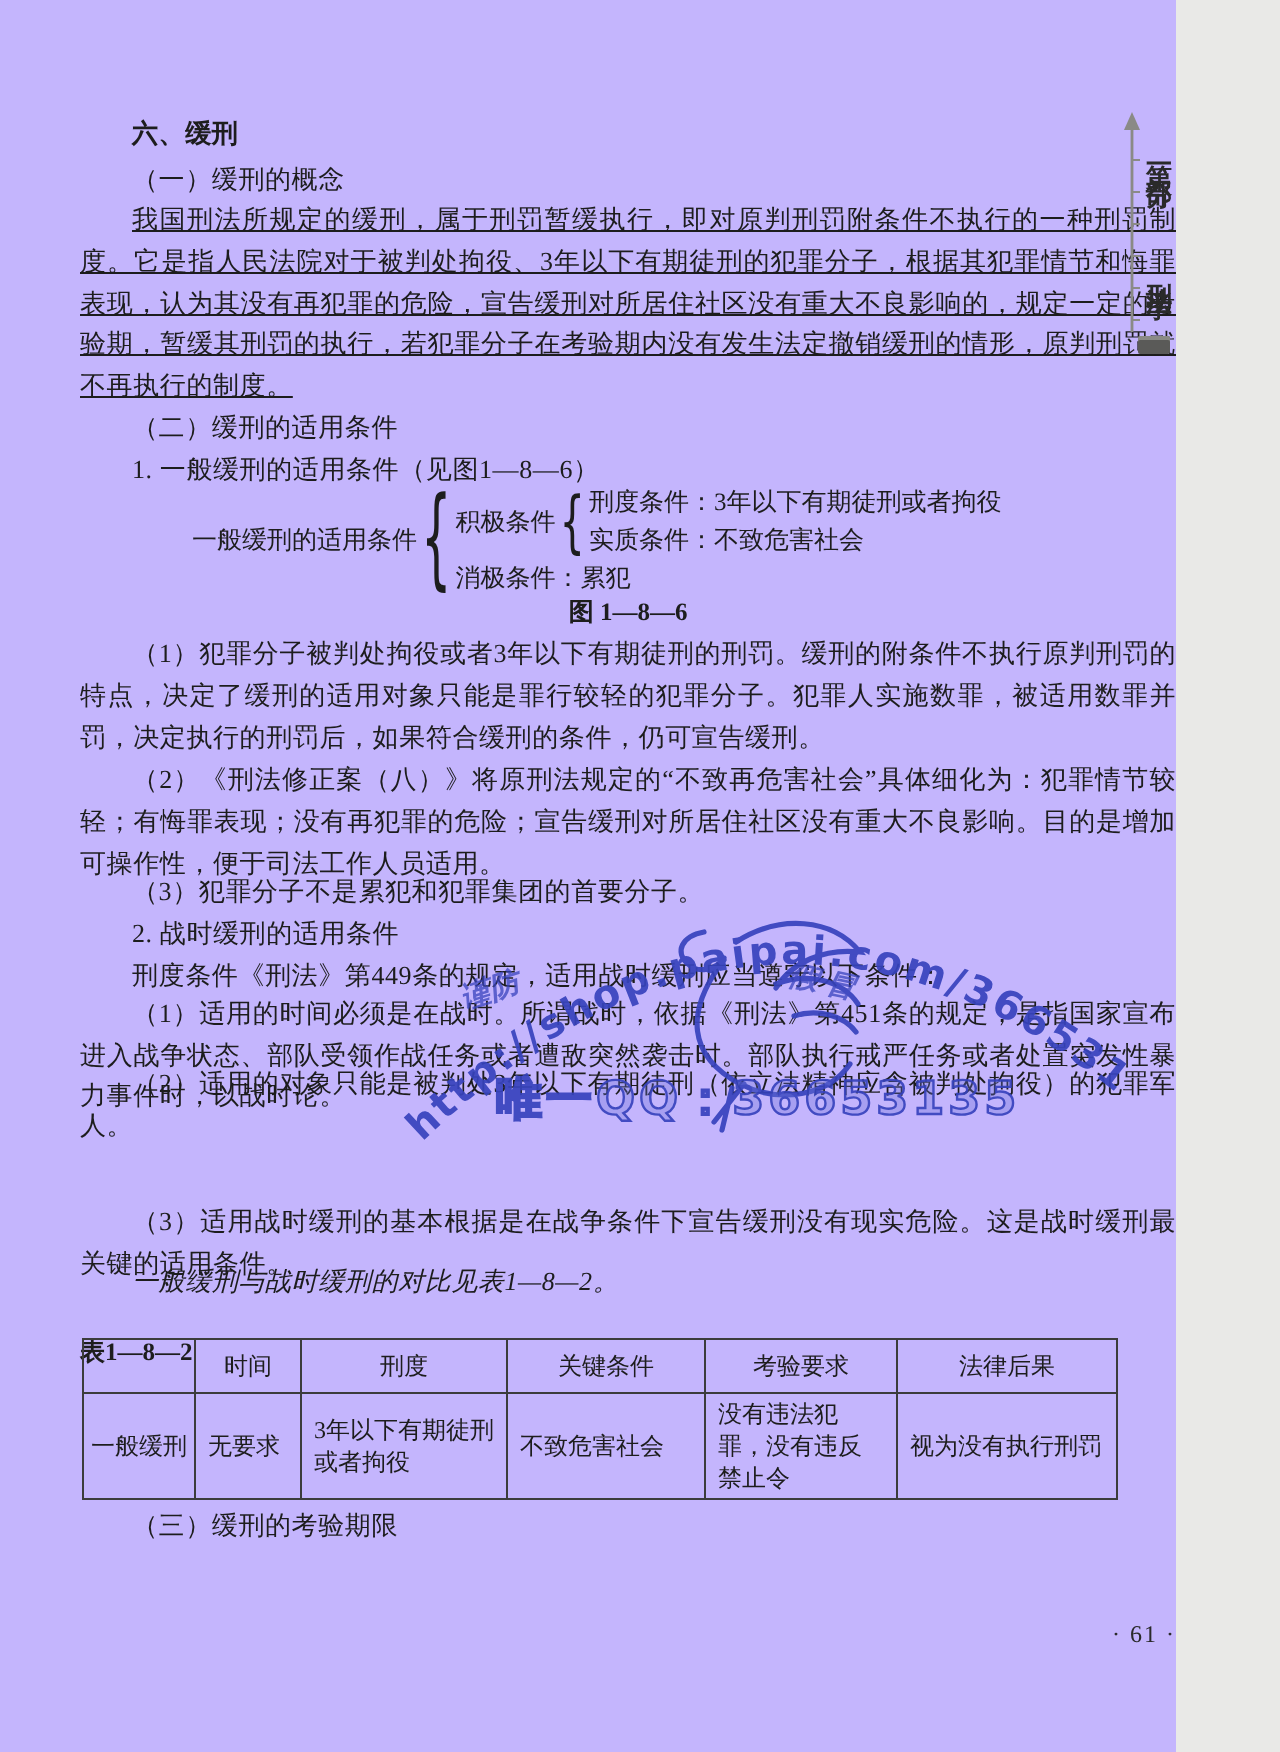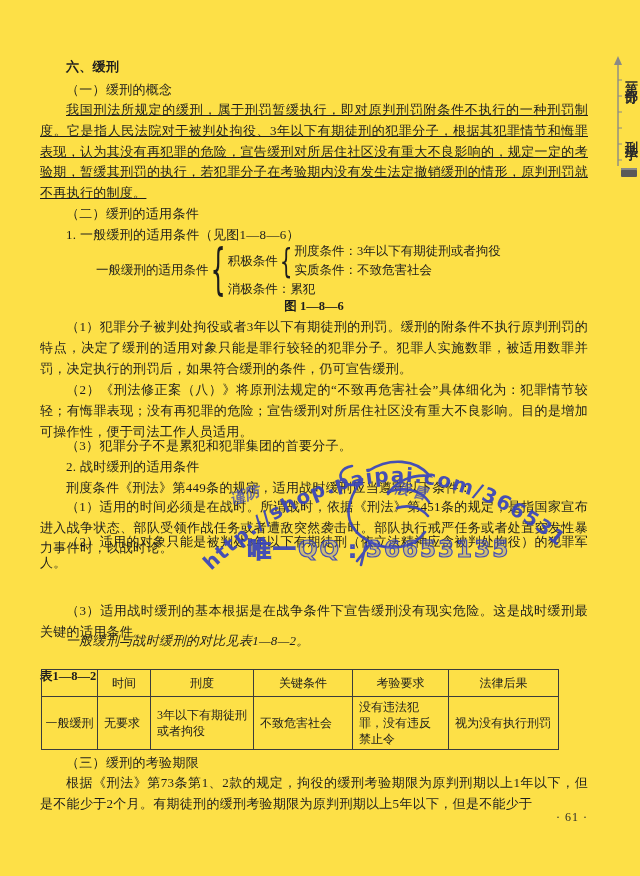--- a/index.html
+++ b/index.html
@@ -1,17 +1,17 @@
 <!DOCTYPE html>
 <html lang="zh"><head>
 <meta charset="utf-8">
 <style>
   html,body{margin:0;padding:0;}
   body{width:640px;height:876px;background:#e9e9e7;}
-  .page{position:relative;width:640px;height:876px;background:#fde047;overflow:hidden;
+  .page{position:relative;width:588px;height:876px;background:#c4b5fd;overflow:hidden;
         font-family:"Liberation Serif","DejaVu Serif",serif;color:#1d1d1d;}
   .blk{position:absolute;left:40px;width:548px;font-size:13px;line-height:21px;
        text-align:justify;letter-spacing:0.3px;}
   .indent{text-indent:2em;}
   .bold{font-weight:bold;}
   
   .figure{position:absolute;left:96px;top:242px;width:460px;font-size:12.5px;line-height:19px;}
   .fig-row{display:flex;align-items:center;}
   .fig-col{display:flex;flex-direction:column;justify-content:center;}
   .brace{font-family:"DejaVu Sans",sans-serif;color:#1d1d1d;}
@@ -110,21 +110,20 @@
       <td>无要求</td>
       <td>3年以下有期徒刑或者拘役</td>
       <td>不致危害社会</td>
       <td>没有违法犯罪，没有违反禁止令</td>
       <td>视为没有执行刑罚</td>
     </tr>
   </tbody>
     </table>
 
   <div class="blk indent" style="top:752px;">（三）缓刑的考验期限</div>
-  <div class="blk indent" style="top:772px;">根据《刑法》第73条第1、2款的规定，拘役的缓刑考验期限为原判刑期以上1年以下，但是不能少于2个月。有期徒刑的缓刑考验期限为原判刑期以上5年以下，但是不能少于</div>
 
   <div class="pagenum">· 61 ·</div>
 
   <div class="sidebar">
     <svg class="ruler" width="12" height="120" viewBox="0 0 12 120">
       <polygon points="6,0 2,9 10,9" fill="#8a8a86"></polygon>
       <line x1="6" y1="8" x2="6" y2="110" stroke="#8a8a86" stroke-width="1.4"></line>
       <g stroke="#8a8a86" stroke-width="1">
         <line x1="6" y1="24" x2="10" y2="24"></line>
           <line x1="6" y1="40" x2="10" y2="40"></line>

